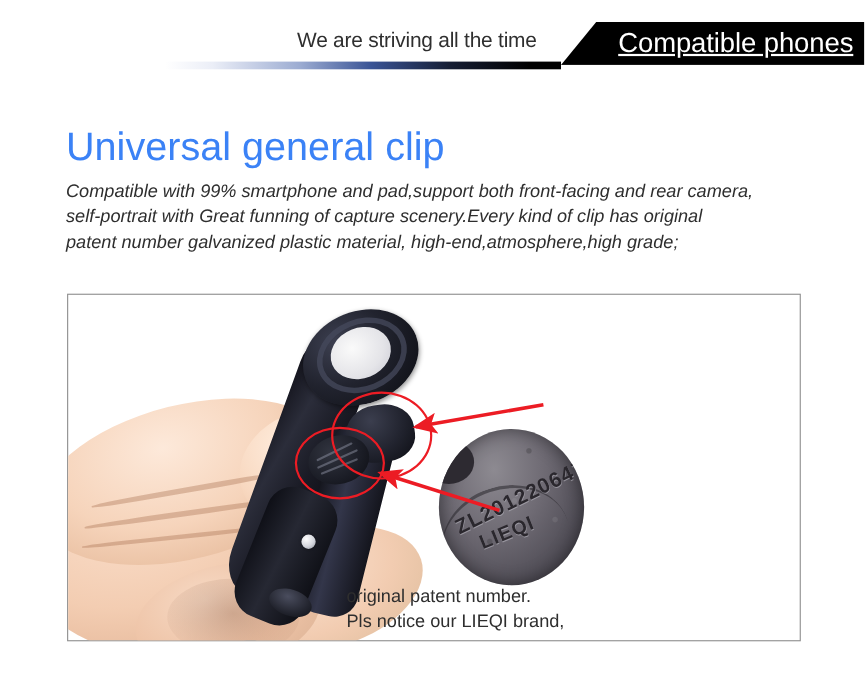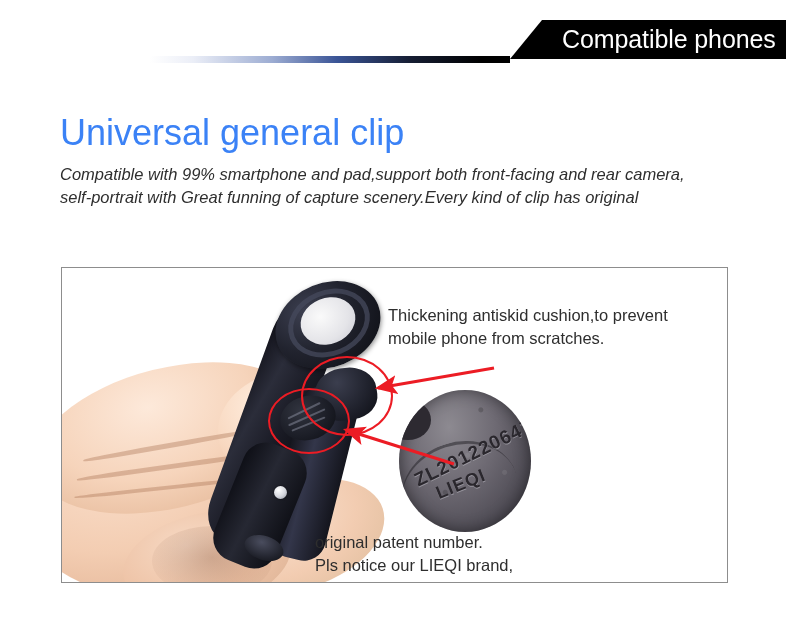--- a/index.html
+++ b/index.html
@@ -45,20 +45,21 @@
   }
   #header-title {
     position: absolute;
     left: 562px;
     top: 25px;
     font-size: 25px;
     color: #ffffff;
     white-space: nowrap;
     letter-spacing: -0.1px;
     font-family: "Liberation Sans", sans-serif;
+    text-decoration: underline;
   }
   #header-gradient-bar {
     position: absolute;
     left: 150px;
     top: 56px;
     width: 360px;
     height: 7px;
     background: linear-gradient(to right,
         rgba(255,255,255,1) 0%,
         rgba(235,238,247,1) 12%,
@@ -326,30 +327,32 @@
     position: absolute;
     left: 0; top: 0;
     width: 667px; height: 316px;
     pointer-events: none;
   }
 </style>
 </head>
 <body>
 
 <div id="header-banner">
+  <div id="header-tagline">We are striving all the time</div>
   <div id="header-black-plate"></div>
   <div id="header-title">Compatible phones</div>
   <div id="header-gradient-bar"></div>
 </div>
 
 <div id="section-title">Universal general clip</div>
 
 <div id="intro-paragraph">
   <span class="pline">Compatible with 99% smartphone and pad,support both front-facing and rear camera,</span>
   <span class="pline">self-portrait  with Great funning of capture scenery.Every kind of clip has original</span>
+  <span class="pline">patent number galvanized plastic material, high-end,atmosphere,high grade;</span>
 </div>
 
 <div id="photo-panel">
 
   <div class="hand-part" id="palm"></div>
   <div class="hand-part" id="thumb"></div>
   <div class="hand-part" id="thumb-tip"></div>
   <div class="crease" style="left:20px;top:175px;width:175px;height:5px;transform:rotate(-10deg);"></div>
   <div class="crease" style="left:14px;top:196px;width:190px;height:5px;transform:rotate(-8deg);"></div>
   <div class="crease" style="left:12px;top:218px;width:180px;height:4px;transform:rotate(-6deg);"></div>
@@ -386,23 +389,19 @@
   <svg class="arrow-layer" viewBox="0 0 667 316">
     <defs>
       <marker id="arrowhead" markerWidth="7" markerHeight="6" refX="6" refY="3" orient="auto">
         <path d="M7,3 L0,0 L1.6,3 L0,6 Z" fill="#ec1c24"></path>
       </marker>
     </defs>
     <line x1="432" y1="100" x2="316" y2="120" stroke="#ec1c24" stroke-width="3.2" marker-end="url(#arrowhead)"></line>
     <line x1="392" y1="196" x2="284" y2="162" stroke="#ec1c24" stroke-width="3.2" marker-end="url(#arrowhead)"></line>
   </svg>
 
-  <div id="annotation-cushion">
-    <span class="aline">Thickening antiskid cushion,to prevent</span>
-    <span class="aline">mobile phone from scratches.</span>
-  </div>
 
   <div id="annotation-brand">
     <span class="aline">original patent number.</span>
     <span class="aline">Pls notice our LIEQI brand,</span>
   </div>
 
 </div>
 
 </body></html>

